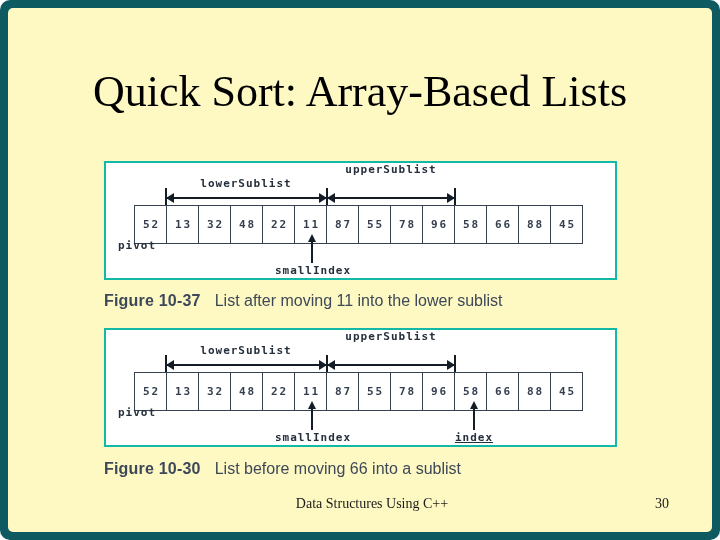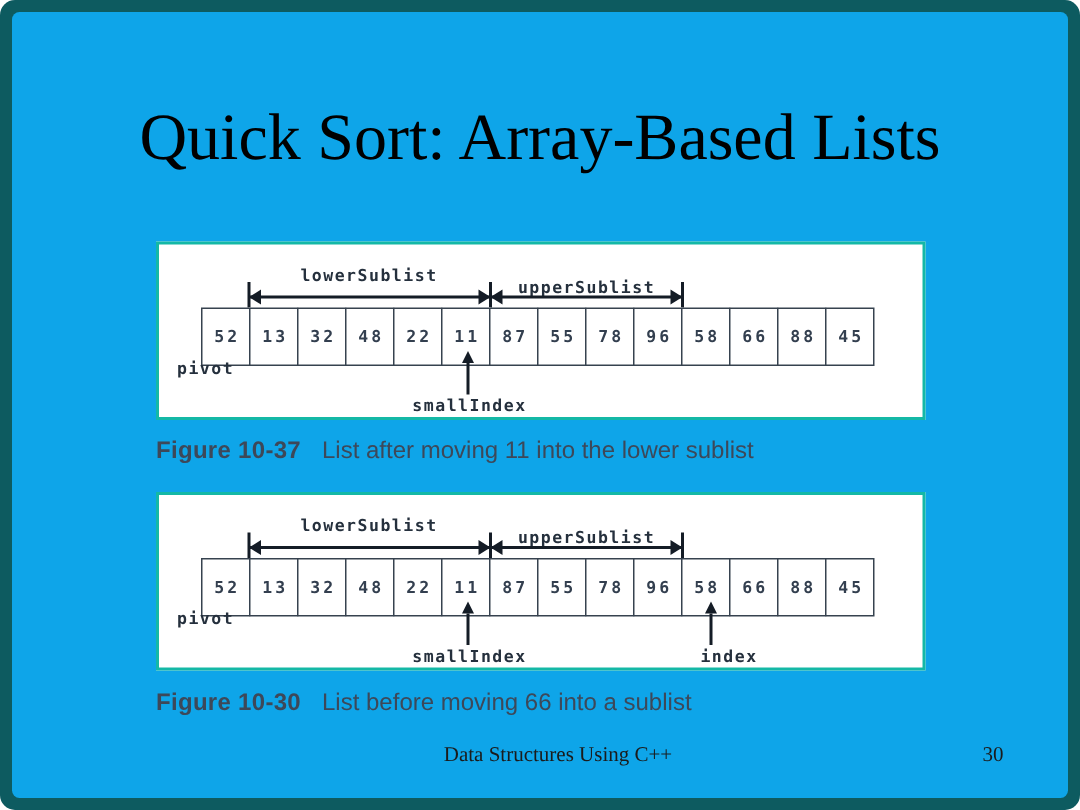--- a/index.html
+++ b/index.html
@@ -5,21 +5,21 @@
   * { margin:0; padding:0; box-sizing:border-box; }
   html,body { width:720px; height:540px; }
   body { font-family:"Liberation Sans", sans-serif; background:#ffffff; }
 
   .frame {
     position:relative; width:720px; height:540px;
     background:#0d5b60; border-radius:10px; overflow:hidden;
   }
   .slide {
     position:absolute; left:8px; top:8px; right:8px; bottom:8px;
-    background:#0ea5e9; border-radius:5px;
+    background:#fef9c3; border-radius:5px;
   }
 
   .title {
     position:absolute; top:60px; left:0; width:100%;
     text-align:center;
     font-family:"Liberation Serif", serif;
     font-size:44px; line-height:1.1; color:#000000;
     white-space:nowrap;
   }
 
@@ -70,24 +70,24 @@
   .varrow { position:absolute; width:2px; height:21px; top:79px; background:#141c26; }
   .varrow::before {
     content:""; position:absolute; top:-8px; left:-3px; width:0; height:0;
     border-left:4px solid transparent; border-right:4px solid transparent;
     border-bottom:8px solid #141c26;
   }
   .varrow.smallidx { left:205px; }
   .varrow.idx { left:367px; }
 
   .lbl-lower { left:140px; top:14px; }
-  .lbl-upper { left:285px; top:22px; }
+  .lbl-upper { left:285px; top:0; }
   .lbl-pivot { left:12px; top:76px; }
   .lbl-smallindex { left:207px; top:101px; }
-  .lbl-index { left:380px; top:101px; }
+  .lbl-index { left:368px; top:101px;text-decoration:underline; }
 
   
   .caption { position:absolute; left:96px; font-size:16px; color:#3d4859; white-space:nowrap; }
   .caption.one { top:284px; }
   .caption.two { top:452px; }
   .caption .cap-label { font-weight:700; margin-right:14px; letter-spacing:0.2px; }
 
   
   .footer-text {
     position:absolute; top:488px; left:12px; width:100%; text-align:center;

